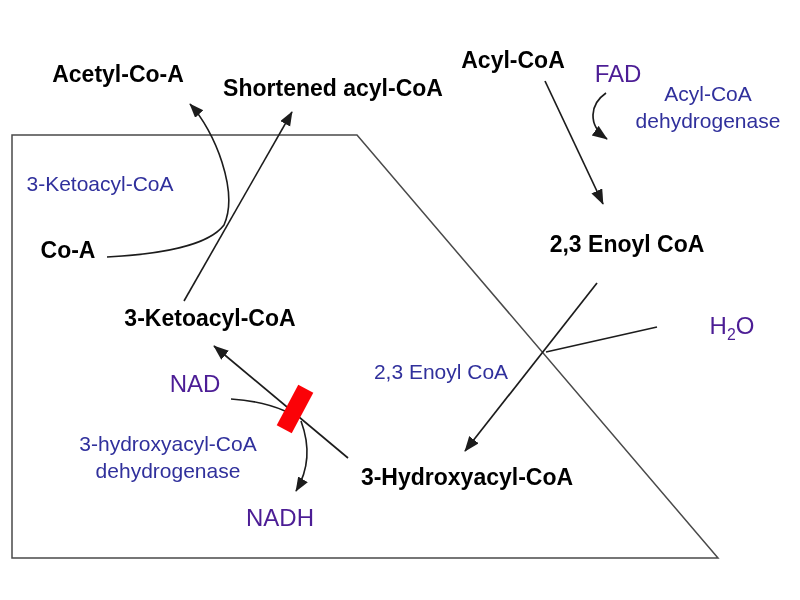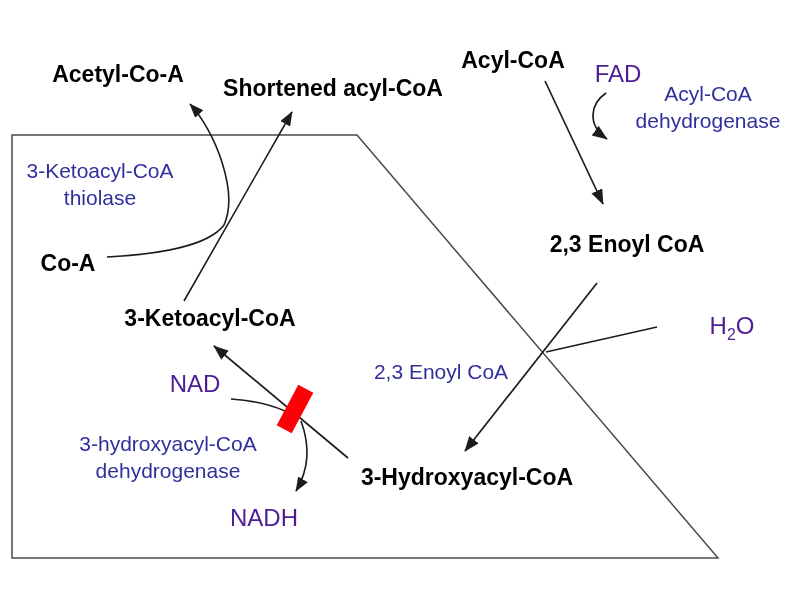--- a/index.html
+++ b/index.html
@@ -52,37 +52,36 @@
 
     <rect x="286.5" y="386" width="17" height="46" fill="#fb0207" transform="rotate(28 295 409)"></rect>
   </svg>
 
   <div class="lbl node" style="left:118px;top:75px">Acetyl-Co-A</div>
   <div class="lbl node" style="left:333px;top:89px">Shortened acyl-CoA</div>
   <div class="lbl node" style="left:513px;top:61px">Acyl-CoA</div>
   <div class="lbl node" style="left:627px;top:245px">2,3 Enoyl CoA</div>
   <div class="lbl node" style="left:467px;top:478px">3-Hydroxyacyl-CoA</div>
   <div class="lbl node" style="left:210px;top:319px">3-Ketoacyl-CoA</div>
-  <div class="lbl node" style="left:68px;top:264px">Co-A</div>
+  <div class="lbl node" style="left:68px;top:251px">Co-A</div>
 
   <div class="lbl enzyme" style="left:708px;top:107px">
     <div>Acyl-CoA</div>
     <div>dehydrogenase</div>
   </div>
   <div class="lbl enzyme" style="left:441px;top:372px">
     <div>2,3 Enoyl CoA</div>
   </div>
   <div class="lbl enzyme" style="left:168px;top:457px">
     <div>3-hydroxyacyl-CoA</div>
     <div>dehydrogenase</div>
   </div>
   <div class="lbl enzyme" style="left:100px;top:184px">
     <div>3-Ketoacyl-CoA</div>
-    <div>thiolase</div>
   </div>
 
   <div class="lbl cofactor" style="left:618px;top:74px">FAD</div>
   <div class="lbl cofactor" style="left:732px;top:326px"><span>H</span><sub>2</sub><span>O</span></div>
   <div class="lbl cofactor" style="left:195px;top:384px">NAD</div>
-  <div class="lbl cofactor" style="left:264px;top:518px">NADH</div>
+  <div class="lbl cofactor" style="left:280px;top:518px">NADH</div>
 
 
 </div>
 
 </body></html>

